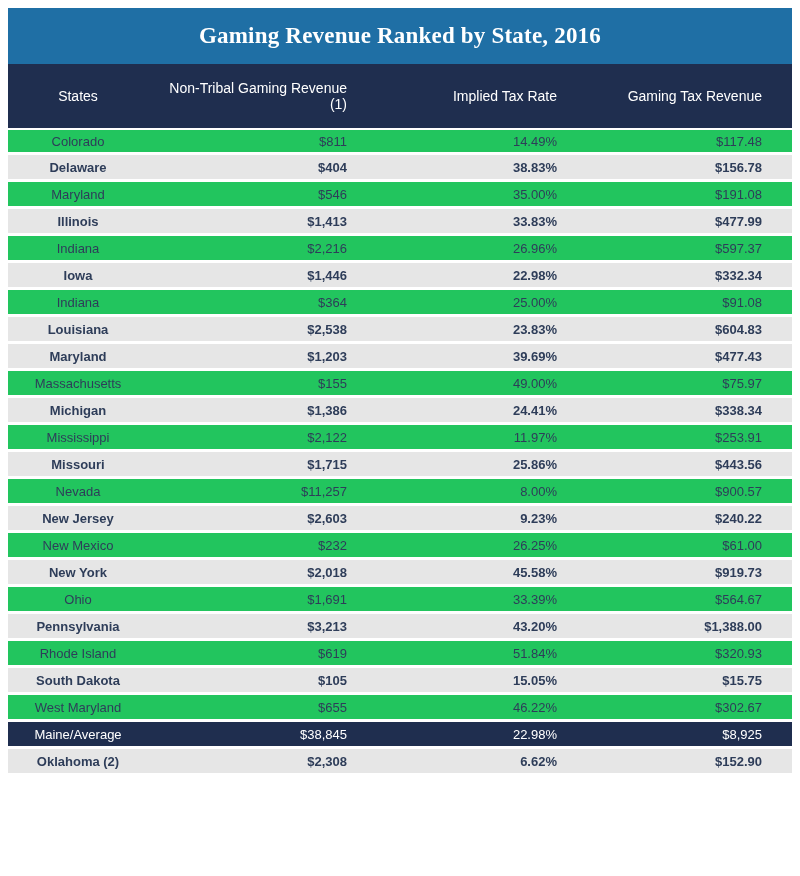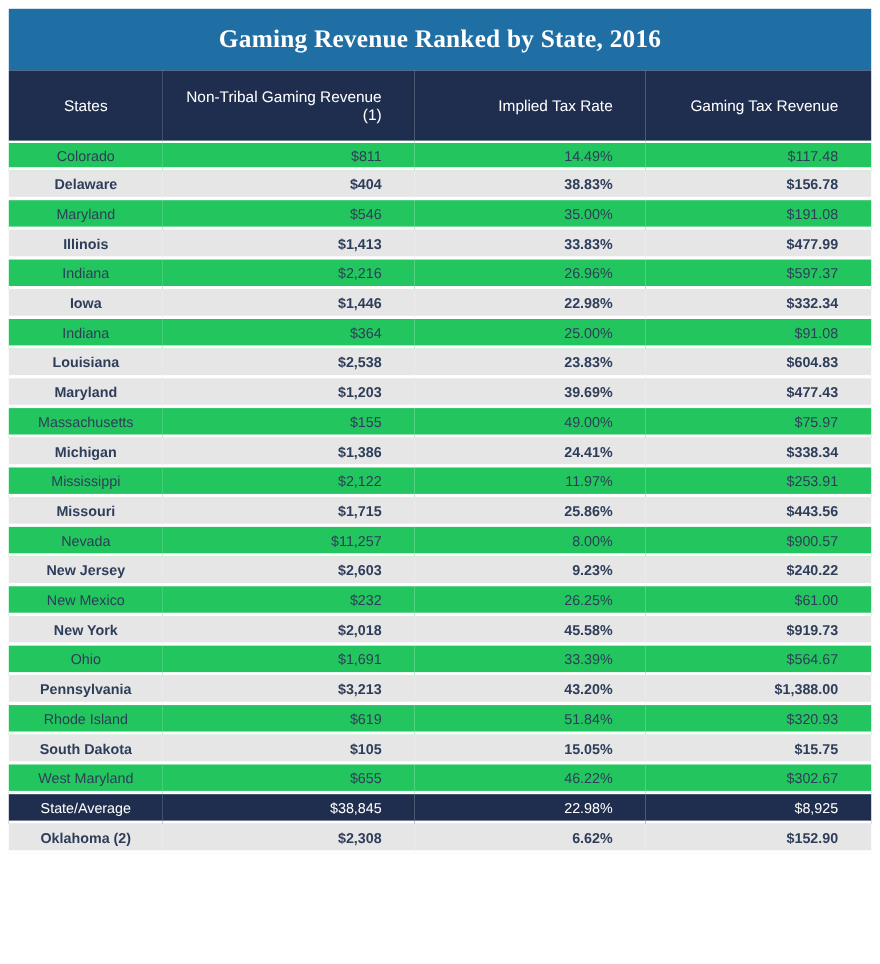--- a/index.html
+++ b/index.html
@@ -227,21 +227,21 @@
         <td class="num">15.05%</td>
         <td class="num">$15.75</td>
       </tr>
       <tr class="white">
         <td class="state">West Maryland</td>
         <td class="num">$655</td>
         <td class="num">46.22%</td>
         <td class="num">$302.67</td>
       </tr>
       <tr class="total">
-        <td class="state">State/Average</td>
+        <td class="state">Maine/Average</td>
         <td class="num">$38,845</td>
         <td class="num">22.98%</td>
         <td class="num">$8,925</td>
       </tr>
       <tr class="gray">
         <td class="state">Oklahoma (2)</td>
         <td class="num">$2,308</td>
         <td class="num">6.62%</td>
         <td class="num">$152.90</td>
       </tr>

